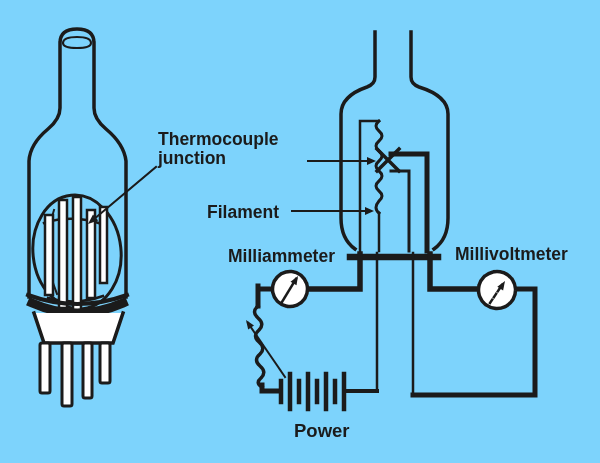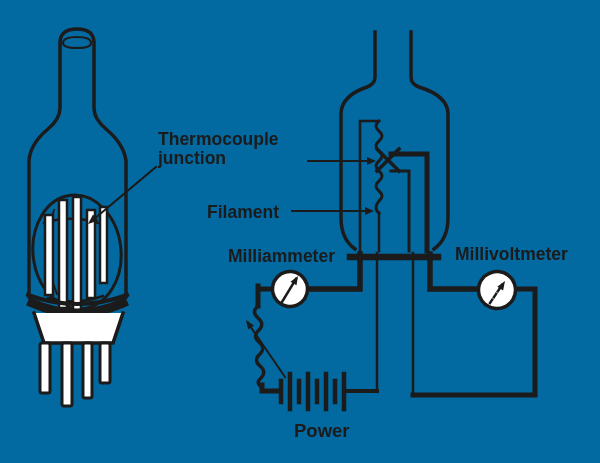--- a/index.html
+++ b/index.html
@@ -1,19 +1,19 @@
 <!DOCTYPE html>
 <html><head>
 <meta charset="utf-8">
 <style>
   html,body{margin:0;padding:0;background:#ffffff;}
   .stage{
     position:relative;
     width:600px;height:463px;
-    background:#0369a1;
+    background:#7dd3fc;
     overflow:hidden;
     font-family:"Liberation Sans", sans-serif;
   }
   svg{display:block;}
   .lbl{
     font-family:"Liberation Sans", sans-serif;
     font-weight:bold;
     fill:#1b1b1b;
   }
 </style>

